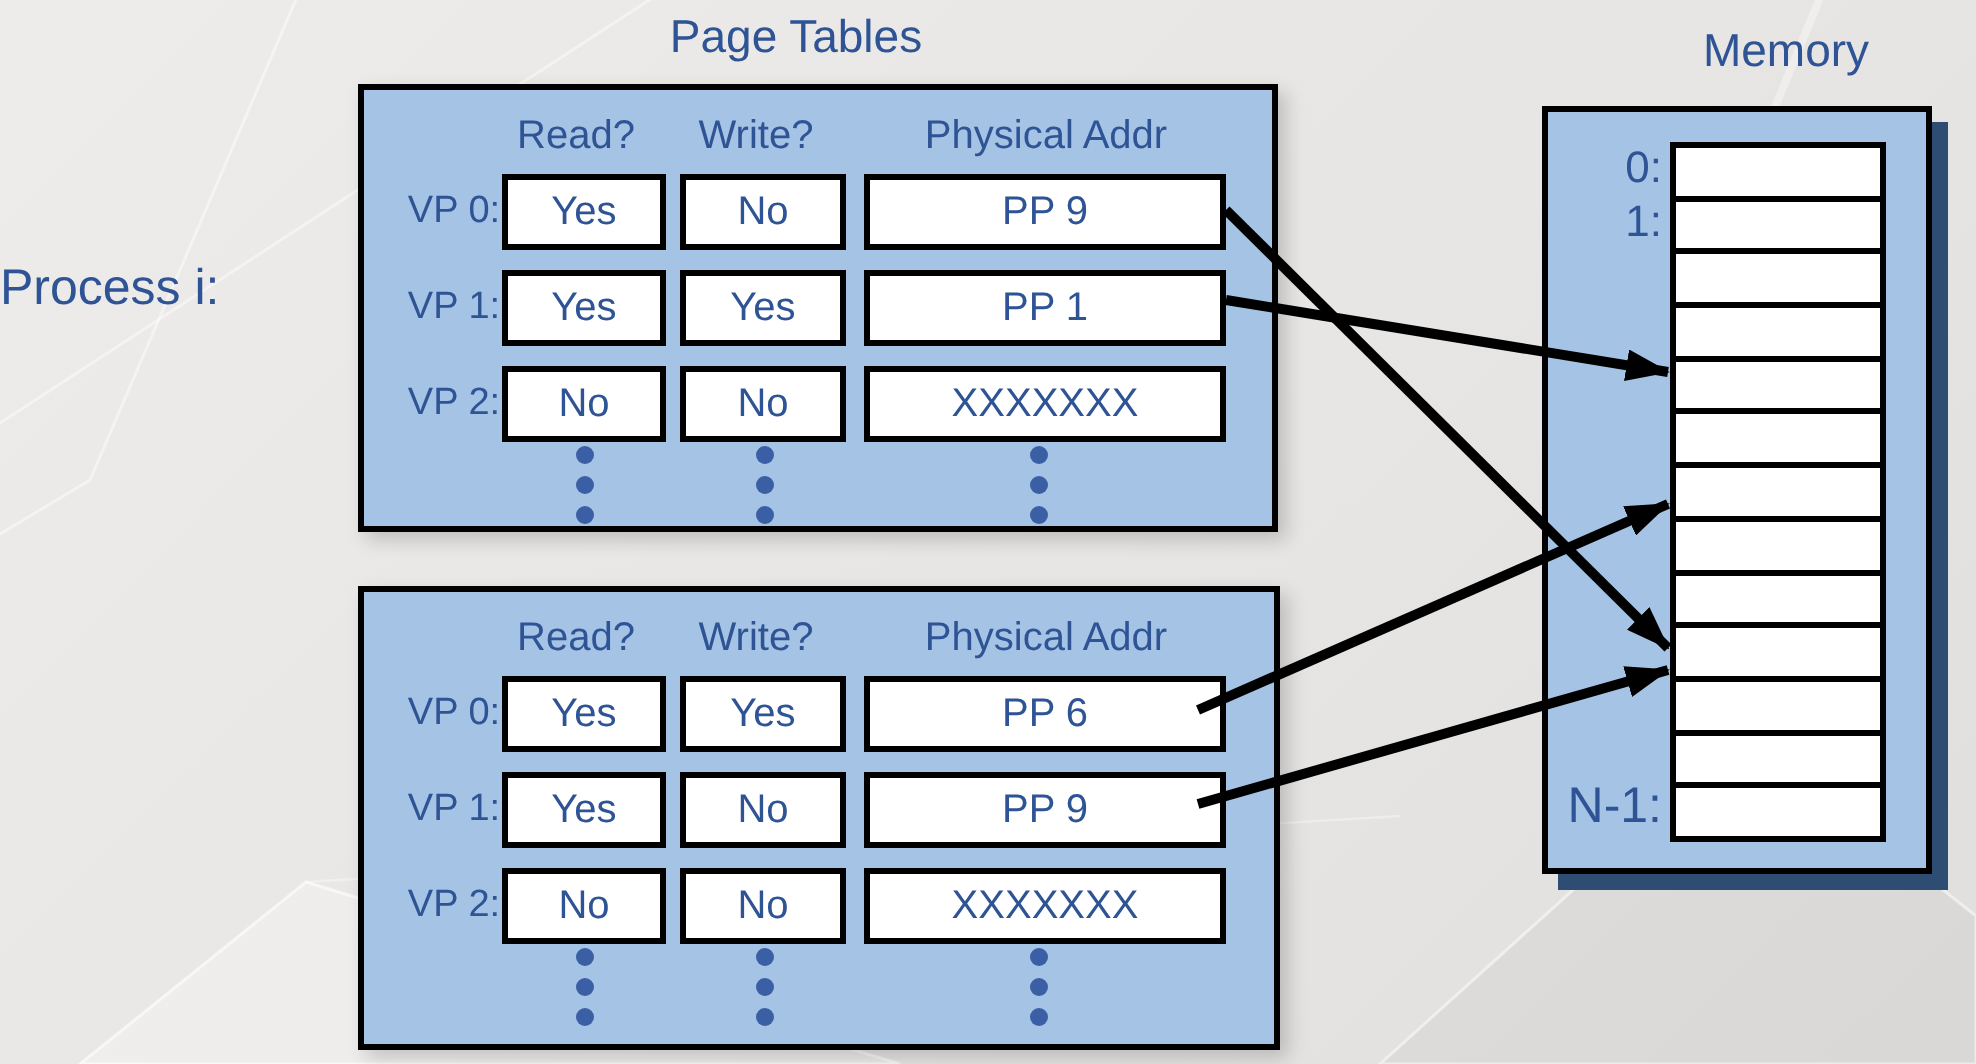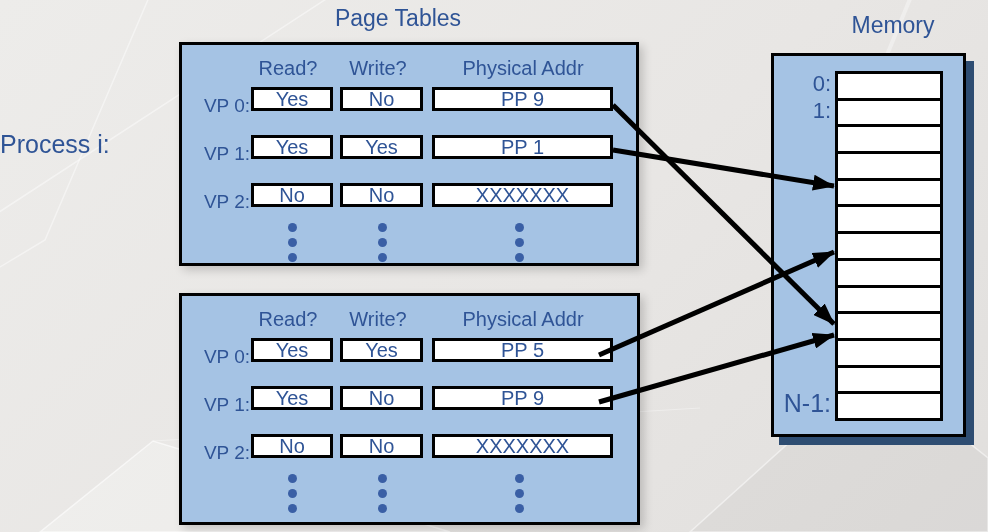--- a/index.html
+++ b/index.html
@@ -31,21 +31,21 @@
 
   .pt-head{
     position:absolute;top:12px;transform:translateX(-50%);
     color:#2f5496;font-size:20px;white-space:nowrap;
   }
   .h-read{left:106px;}
   .h-write{left:196px;}
   .h-phys{left:341px;}
 
   .pt-cell{
-    position:absolute;height:24px;box-sizing:border-box;
+    position:absolute;height:38px;box-sizing:border-box;
     background:#fff;border:3px solid #000;
     display:flex;align-items:center;justify-content:center;
     color:#2f5496;font-size:20px;
   }
   .c-read{left:69px;width:82px;}
   .c-write{left:158px;width:83px;}
   .c-phys{left:250px;width:181px;}
   .r0{top:42px;}
   .r1{top:90px;}
   .r2{top:138px;}
@@ -142,21 +142,21 @@
   </div>
 
   <div class="ptable" id="ptable-j">
     <span class="pt-head h-read">Read?</span>
     <span class="pt-head h-write">Write?</span>
     <span class="pt-head h-phys">Physical Addr</span>
 
     <div class="vp-label r0">VP 0:</div>
     <div class="pt-cell c-read r0">Yes</div>
     <div class="pt-cell c-write r0">Yes</div>
-    <div class="pt-cell c-phys r0">PP 5</div>
+    <div class="pt-cell c-phys r0">PP 6</div>
 
     <div class="vp-label r1">VP 1:</div>
     <div class="pt-cell c-read r1">Yes</div>
     <div class="pt-cell c-write r1">No</div>
     <div class="pt-cell c-phys r1">PP 9</div>
 
     <div class="vp-label r2">VP 2:</div>
     <div class="pt-cell c-read r2">No</div>
     <div class="pt-cell c-write r2">No</div>
     <div class="pt-cell c-phys r2">XXXXXXX</div>

